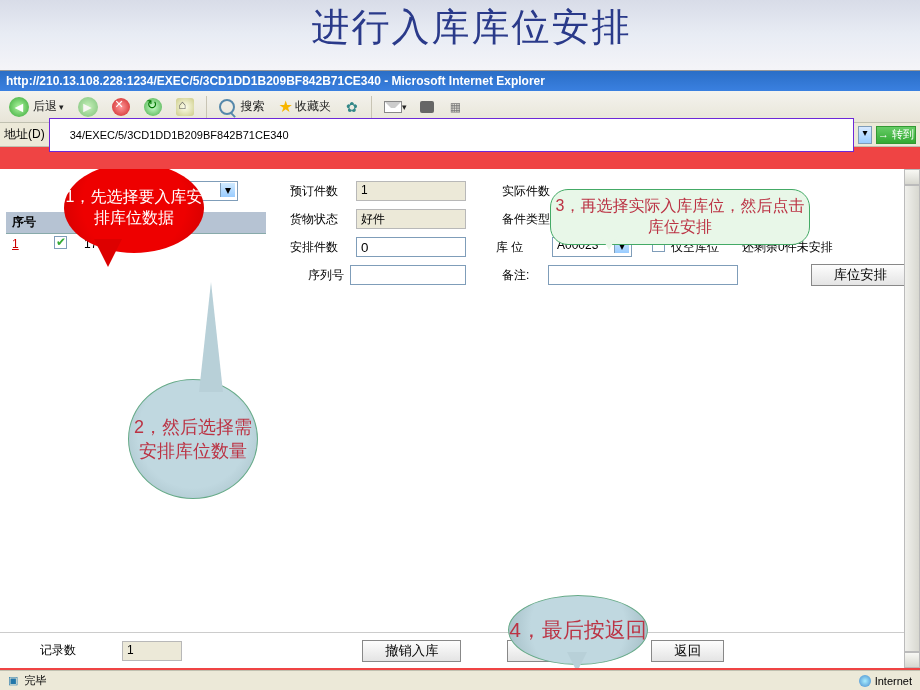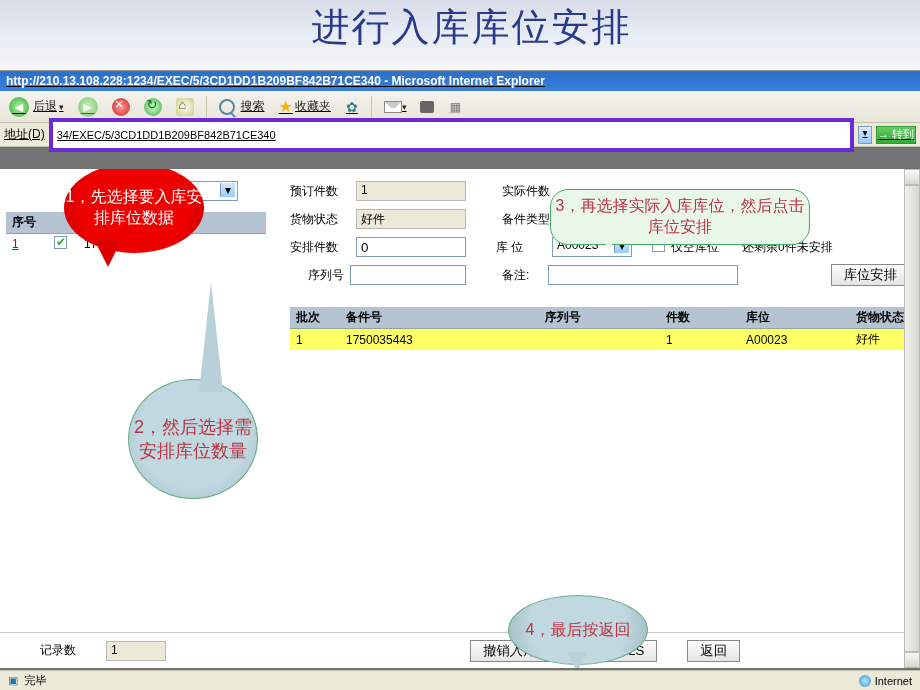--- a/index.html
+++ b/index.html
@@ -22,23 +22,22 @@
       text-align: center;
       font-size: 38px;
       font-family: "KaiTi","楷体",serif;
       color: #2a3a8a;
       letter-spacing: 2px;
       margin-left: 23px;
     }
     .ie-window {
       position: absolute;
       left: 0; right: 0; top: 70px; bottom: 0;
-      background: #737373;
+      background: #ef4444;
       border-top: 1px solid #999;
-      text-decoration: underline;
     }
     .ie-titlebar {
       height: 20px;
       background: linear-gradient(to bottom, #2a6ec6, #3a80e0);
       color: #fff;
       font-size: 12px;
       font-weight: bold;
       padding: 2px 6px;
       display: flex;
       align-items: center;
@@ -89,24 +88,24 @@
       height: 24px;
       background: #ece9d8;
       display: flex;
       align-items: center;
       padding: 0 4px;
       border-bottom: 1px solid #c0c0b0;
       gap: 4px;
     }
     .addr-input {
       flex: 1; height: 34px;
-      border: 4px solid #6d28d9;
+      border: 1px solid #6d28d9;
       background: #fff;
       font-size: 11px;
-      padding: 0 4px;
+      padding: 0 20px;
       min-width: 0;
     }
     .go-btn {
       width: 40px; height: 18px;
       background: linear-gradient(#6c6,#3a3);
       border: 1px solid #393;
       color: #fff;
       font-size: 11px;
       text-align: center;
     }
@@ -130,21 +129,21 @@
       left: 290px; right: 10px; top: 8px;
     }
     .form-row { display:flex; align-items:center; height: 28px; gap:6px;}
     .lbl { width: 60px; text-align: left; color:#000;}
     .lbl-s { width: 50px; text-align:left;}
     .ro { border:1px solid #b8b8b8; background:#ece9d8; height:20px; padding:1px 4px; min-width:50px; display:inline-block;}
     .inp { border:1px solid #7f9db9; background:#fff; height:20px; padding:1px 4px;}
     .sel { border:1px solid #7f9db9; background:#fff; height:20px; width:80px; padding:0 18px 0 4px; position:relative; display:inline-block;}
     .sel::after{content:"▾"; position:absolute; right:2px; top:1px; width:14px; text-align:center; background:linear-gradient(#d0eaff,#9cf); border-left:1px solid #7f9db9;}
     .chk { width:13px; height:13px; border:1px solid #7f9db9; background:#fff; display:inline-block;}
-    .btn { border:1px solid #888; background:linear-gradient(#fdfdfd,#e4e4e4); height:22px; padding:0 12px; cursor:pointer;}
+    .btn { border:1px solid #888; background:linear-gradient(#fdfdfd,#e4e4e4); height:22px; padding:0 22px; cursor:pointer;}
     .data-grid { position:absolute; left:290px; right:10px; top:138px;}
     .grid { width:100%; border-collapse:collapse; font-size:12px;}
     .grid th { background:#b6c3d3; text-align:left; padding:2px 6px; border-bottom:1px solid #8a9;}
     .grid td { background:#ffff66; padding:2px 6px;}
     
     .callout-red {
       position:absolute; left:64px; top:-6px; width:140px; height:90px;
       background:radial-gradient(circle at 50% 45%, #e00 60%, #c00 100%);
       border-radius:50%;
       color:#fff; font-size:16px; text-align:center;
@@ -169,28 +168,28 @@
       color:#b34; font-size:16px; text-align:center;
       display:flex; align-items:center; justify-content:center;
       z-index:5;
     }
     .callout-green::after{content:"";position:absolute;bottom:-14px;left:50px;
       border:8px solid transparent; border-top:14px solid #e8f7e8;}
     .callout-blue2 {
       position:absolute; left:508px; top:426px; width:140px; height:70px;
       background:radial-gradient(circle at 50% 45%, #c0d8e0 60%, #9eb8c0 100%);
       border:1px solid #6a8; border-radius:50%;
-      color:#b34; font-size:16px; text-align:left;
+      color:#b34; font-size:21px; text-align:left;
       display:flex; align-items:center; justify-content:center;
       z-index:5;
     }
     .callout-blue2::after{content:"";position:absolute;bottom:-18px;left:58px;
       border:10px solid transparent; border-top:20px solid #b8d0d8;}
     
-    .bottom-bar { position:absolute; left:0; right:0; bottom:0; height:36px; border-top:1px solid #ccc; background:#fff; display:flex; align-items:center; padding:0 30px 0 40px; gap:30px;}
+    .bottom-bar { position:absolute; left:0; right:0; bottom:0; height:36px; border-top:1px solid #ccc; background:#fff; display:flex; align-items:center; padding:0 30px 0 40px; gap:46px;}
     .spacer { flex:1;}
     
     .ie-status { position:absolute; left:0; right:0; bottom:0; height:20px; background:#ece9d8; border-top:1px solid #c0c0b0; display:flex; align-items:center; padding:0 8px; font-size:11px; gap:6px;}
     .ie-status .zone{margin-left:auto; display:flex; align-items:center; gap:4px;}
     .globe{width:12px;height:12px;border-radius:50%;background:radial-gradient(#aef,#48c);}
     .scroll-v { position:absolute; right:0; top:98px; bottom:22px; width:16px; background:#ece9d8;}
     .scroll-v .tr{height:16px;background:linear-gradient(#f8f8f4,#d8d8d0);border:1px solid #bbb;}
     .scroll-v .th{position:absolute;top:16px;left:0;right:0;height:calc(100% - 32px);background:linear-gradient(90deg,#f0f0ec,#d8d8d0);border:1px solid #bbb;}
   </style>
 </head>
@@ -297,42 +296,20 @@
       <div class="form-row">
         <span class="lbl" style="text-align:right;width:54px;">序列号</span>
         <input class="inp" style="width: 116px;">
         <span class="lbl-s" style="margin-left:30px;width:40px;">备注:</span>
         <input class="inp" style="width: 190px;">
         <span class="spacer"></span>
         <button class="btn">库位安排</button>
       </div>
     </div>
 
-    <div class="data-grid">
-      <table class="grid">
-        <tbody>
-            <tr>
-          <th style="width:50px;">批次</th>
-          <th>备件号</th>
-          <th>序列号</th>
-          <th style="width:80px;">件数</th>
-          <th style="width:110px;">库位</th>
-          <th style="width:60px;">货物状态</th>
-        </tr>
-        <tr>
-          <td>1</td>
-          <td>1750035443</td>
-          <td></td>
-          <td>1</td>
-          <td>A00023</td>
-          <td>好件</td>
-        </tr>
-      </tbody>
-        </table>
-    </div>
 
     <div class="callout-red">
         <span>1，先选择要入库安排库位数据</span>
       </div>
     <div class="callout-blue1">
         <span>2，然后选择需安排库位数量</span>
       </div>
     <div class="callout-green">
         <span>3，再选择实际入库库位，然后点击  库位安排</span>
       </div>

